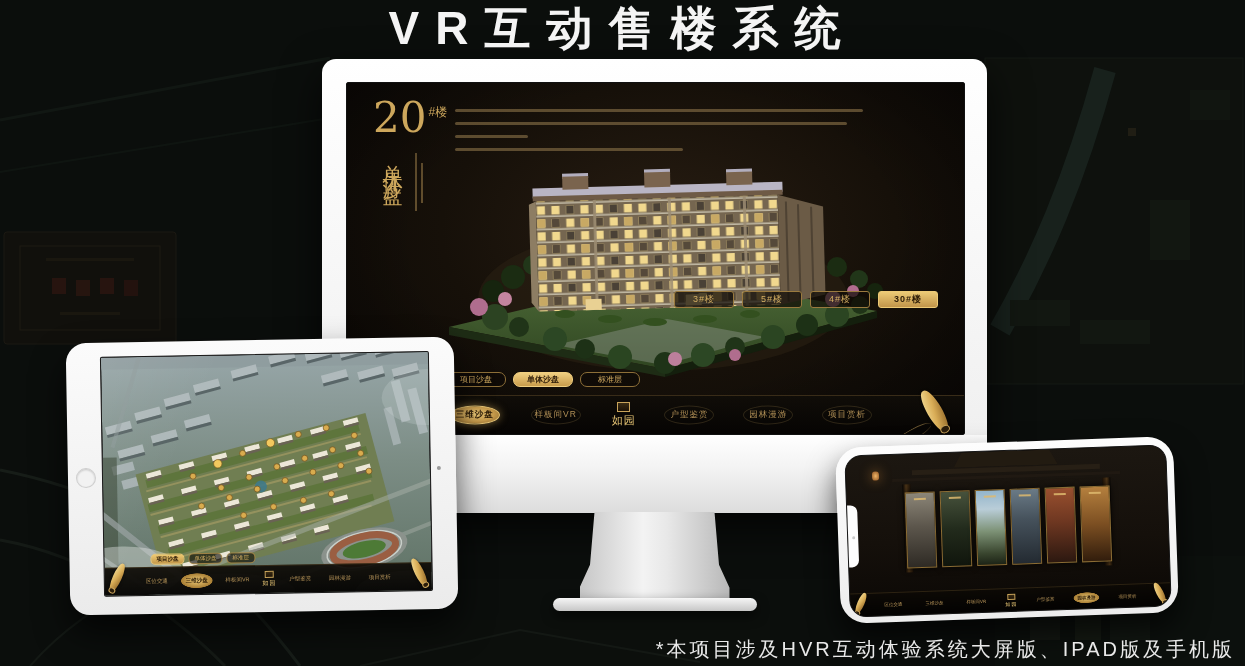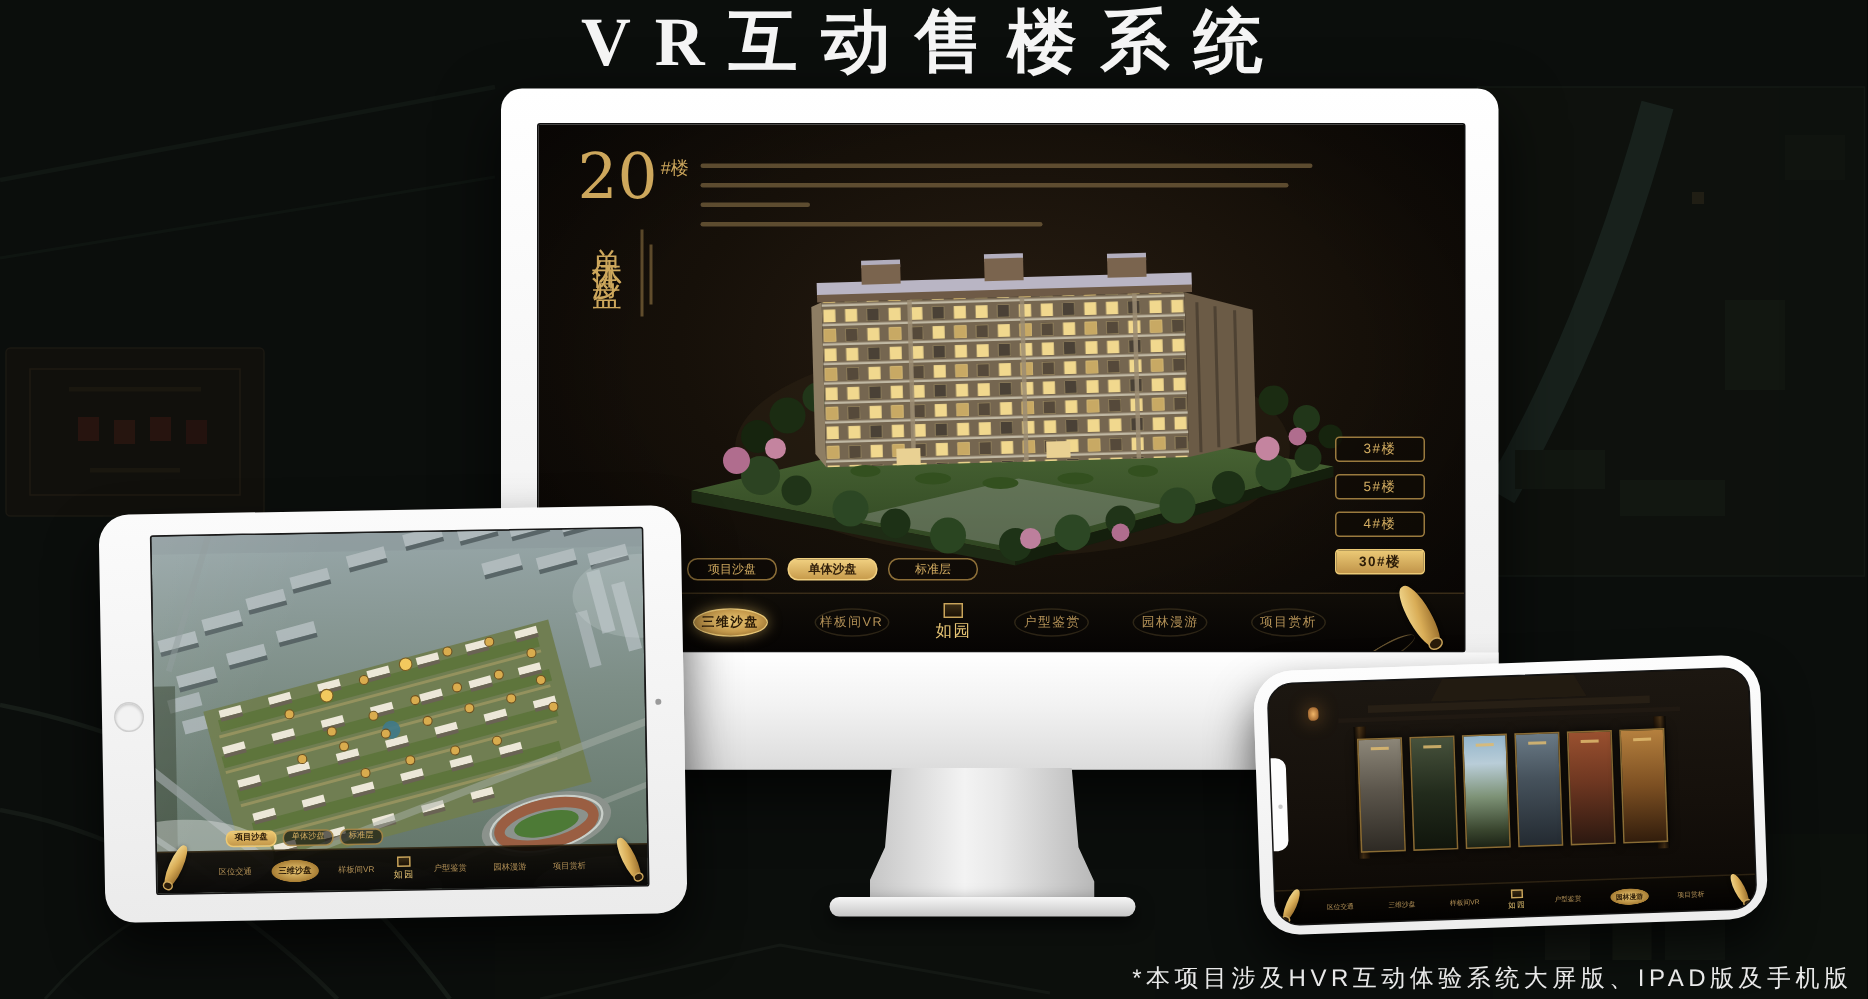--- a/index.html
+++ b/index.html
@@ -2,27 +2,27 @@
 <html><head>
 <meta charset="utf-8">
 <style>
   html,body{margin:0;padding:0;background:#050705;}
   .stage{position:relative;width:1245px;height:666px;overflow:hidden;background:#0b0e0c;
          font-family:"Liberation Sans",sans-serif;}
   .bg{position:absolute;left:0;top:0;z-index:0;}
 
   
   .page-title{position:absolute;left:0;right:0;top:0;z-index:6;text-align:center;
-    color:#f4f4f4;font-size:46px;font-weight:bold;letter-spacing:16px;line-height:56px;font-family:Liberation Serif, serif;}
+    color:#f4f4f4;font-size:46px;font-weight:bold;letter-spacing:16px;line-height:56px;}
   .footnote{position:absolute;right:10px;bottom:3px;z-index:6;color:#e9e9e9;
-    font-size:16px;letter-spacing:3px;}
+    font-size:20px;letter-spacing:3px;}
 
   
   .monitor{position:absolute;left:322px;top:59px;width:665px;height:554px;z-index:2;}
-  .monitor-frame{position:absolute;left:12px;top:0;width:665px;height:454px;background:linear-gradient(#ffffff,#ededed);
+  .monitor-frame{position:absolute;left:0;top:0;width:665px;height:454px;background:linear-gradient(#ffffff,#ededed);
     border-radius:14px;box-shadow:0 16px 42px rgba(0,0,0,.72);}
   .monitor-chin{position:absolute;left:0;right:0;bottom:0;height:78px;
     background:linear-gradient(#ffffff 0%,#f2f2f2 45%,#dcdcdc 100%);border-radius:0 0 14px 14px;}
   .monitor-screen{position:absolute;left:24px;top:23px;width:617px;height:351px;border-radius:2px;
     background:radial-gradient(ellipse at 52% 42%, #281d12 0%, #161009 50%, #0b0806 100%);
     overflow:hidden;border:1px solid #111;}
   .stand-neck{position:absolute;left:50%;top:453px;transform:translateX(-50%);width:150px;height:88px;
     background:linear-gradient(90deg,#c6c6c6,#f3f3f3 42%,#e8e8e8 58%,#b8b8b8);
     clip-path:polygon(10% 0,90% 0,93% 60%,100% 86%,100% 100%,0 100%,0 86%,7% 60%);}
   .stand-base{position:absolute;left:50%;top:539px;transform:translateX(-50%);width:204px;height:13px;
@@ -35,21 +35,21 @@
   .m-h-vert{position:absolute;left:33px;top:66px;writing-mode:vertical-rl;z-index:2;
     font-family:"DejaVu Serif",serif;font-size:20px;letter-spacing:7px;color:#cda75c;}
   .m-h-deco i{position:absolute;width:2px;background:rgba(175,142,82,.5);}
   .m-h-deco i:nth-child(1){left:68px;top:70px;height:58px;}
   .m-h-deco i:nth-child(2){left:74px;top:80px;height:40px;}
   .m-intro{position:absolute;left:108px;top:26px;width:408px;z-index:2;}
   .m-intro i{display:block;height:3px;border-radius:2px;background:#6f5b39;opacity:.8;margin-bottom:10px;}
   .m-intro .l1{width:100%;} .m-intro .l2{width:96%;} .m-intro .l3{width:18%;} .m-intro .l4{width:56%;}
   .m-model{position:absolute;left:88px;top:66px;width:460px;height:250px;z-index:1;}
 
-  .m-floorbtns{position:absolute;right:26px;top:208px;display:flex;flex-direction:column;gap:8px;z-index:3;}
+  .m-floorbtns{position:absolute;right:26px;top:208px;display:flex;flex-direction:row;gap:8px;z-index:3;}
   .fbtn{width:58px;height:15px;line-height:15px;text-align:center;font-size:9px;letter-spacing:1px;
     color:#d4ae62;border:1px solid #9a7a3e;border-radius:3px;background:rgba(15,11,6,.72);}
   .fbtn.active{background:linear-gradient(#ecca76,#c1954a);color:#2c1c08;border-color:#ecca76;font-weight:bold;}
 
   .m-tabs{position:absolute;left:99px;top:289px;display:flex;gap:7px;z-index:3;}
   .vtab{min-width:48px;height:13px;line-height:13px;text-align:center;font-size:8px;padding:0 5px;
     color:#d0aa60;border:1px solid #8d6f38;border-radius:7px;background:rgba(12,9,5,.55);}
   .vtab.active{background:linear-gradient(#f0cf80,#c89c4c);color:#33210c;border-color:#f0cf80;font-weight:bold;}
 
   .m-nav{position:absolute;left:0;right:0;bottom:0;height:38px;z-index:2;display:flex;align-items:center;

